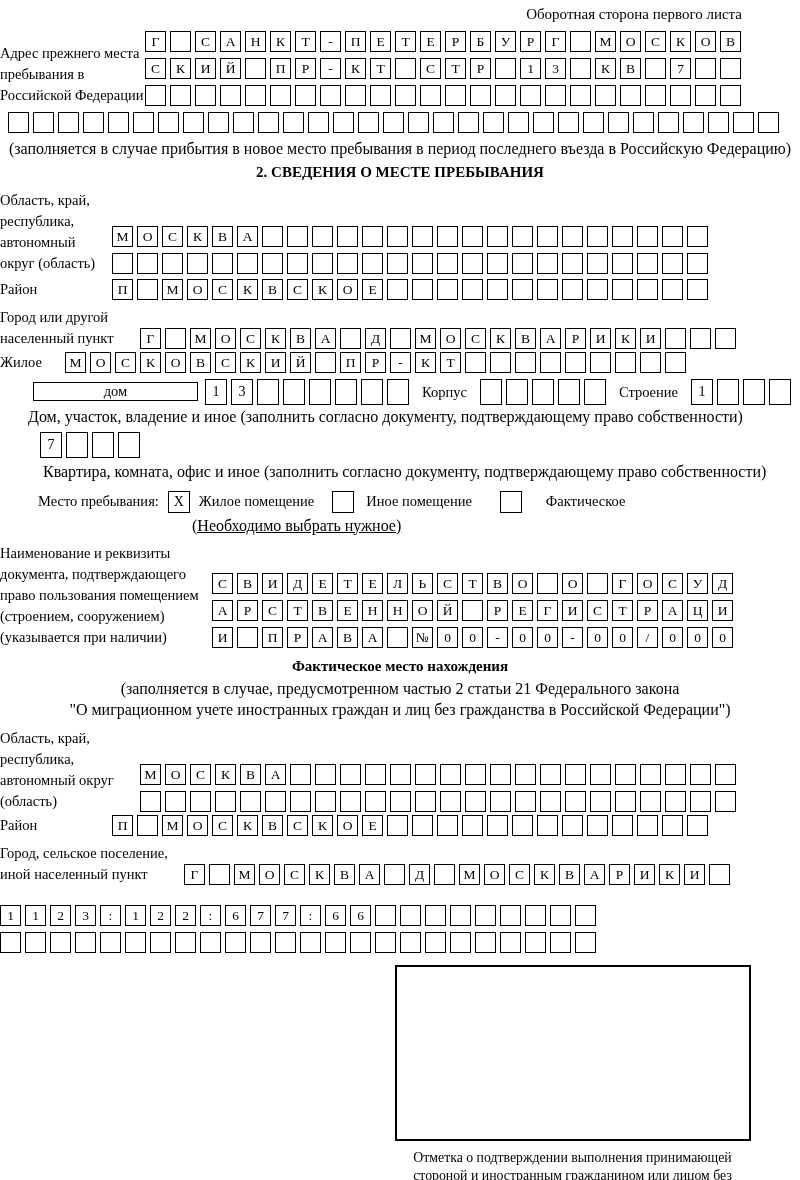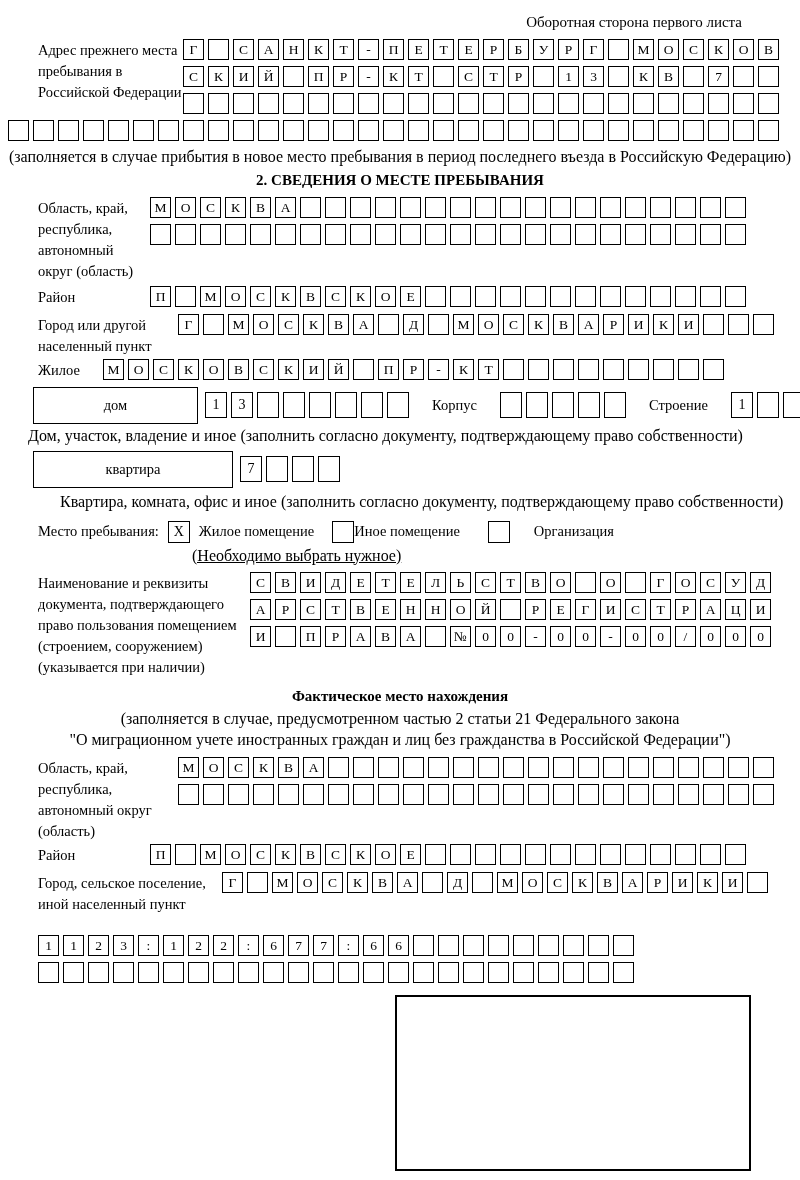--- a/index.html
+++ b/index.html
@@ -6,47 +6,47 @@
   body{
     width:800px;height:1180px;
     color:#000;
     font-family:"Liberation Serif", "DejaVu Serif", serif;
     font-size:14.5px;
     overflow:hidden;
   }
   .page{position:relative;width:800px;height:1180px;}
   .header-note{
     text-align:right;
-    padding:14px 58px 0 0;
+    padding:6px 58px 0 0;
     font-size:15px;
     font-family:Liberation Serif, serif;
   }
   
-  .frow{display:flex;align-items:flex-start;margin-left:38px;}
+  .frow{display:flex;align-items:flex-end;}
   .flabel{line-height:1.45;flex:0 0 auto;padding-top:1px;}
   .gridcol{display:flex;flex-direction:column;}
   .cellrow{display:flex;gap:4px;margin-bottom:6px;}
   .cell{
     flex:0 0 21px;width:21px;height:21px;box-sizing:border-box;
     border:1.6px solid #000;
     display:flex;align-items:center;justify-content:center;
     font-size:13.5px;line-height:1;background:#fff;
   }
   .caption{font-size:16px;line-height:1.3;}
   .center{text-align:center;}
   .sec-title{
     text-align:center;font-weight:bold;font-size:15px;
     margin:4px 0 8px 0;
   }
   .widebox{
-    box-sizing:border-box;border:1.6px solid #000;height:37px;
+    box-sizing:border-box;border:1.6px solid #000;height:19px;
     display:flex;align-items:center;justify-content:center;
     font-size:14.5px;flex:0 0 auto;background:#fff;
   }
-  .inline-label{line-height:26px;margin:0 23px;flex:0 0 auto;}
+  .inline-label{line-height:26px;margin:0 13px;flex:0 0 auto;}
   .bigcells .cell{width:22px;height:26px;flex-basis:22px;font-size:14px;}
   .chkrow{display:flex;align-items:center;margin-left:38px;margin-top:8px;}
   .checkbox{
     box-sizing:border-box;width:22px;height:22px;border:1.6px solid #000;
     display:flex;align-items:center;justify-content:center;
     font-size:14px;background:#fff;flex:0 0 auto;
   }
   .stamp-box{
     box-sizing:border-box;
     margin:12px 0 8px 395px;
@@ -359,38 +359,37 @@
     <div class="cellrow bigcells mb0">
         <span class="cell">1</span>
         <span class="cell"></span>
         <span class="cell"></span>
         <span class="cell"></span>
       </div>
   </div>
   <div class="caption mt2" style="margin-left:28px;">Дом, участок, владение и иное (заполнить согласно документу, подтверждающему право собственности)</div>
 
   <div class="frow mt4" style="margin-left:33px;align-items:center;">
-    <div class="widebox" style="width:200px;">квартира</div>
     <div class="cellrow bigcells mb0" style="margin-left:7px;">
         <span class="cell">7</span>
         <span class="cell"></span>
         <span class="cell"></span>
         <span class="cell"></span>
       </div>
   </div>
-  <div class="caption mt4" style="margin-left:60px;">Квартира, комната, офис и иное (заполнить согласно документу, подтверждающему право собственности)</div>
+  <div class="caption mt4" style="margin-left:43px;">Квартира, комната, офис и иное (заполнить согласно документу, подтверждающему право собственности)</div>
 
   <div class="chkrow">
     <span>Место пребывания:</span>
     <span class="checkbox" style="margin-left:9px;">X</span>
     <span style="margin-left:9px;">Жилое помещение</span>
     <span class="checkbox" style="margin-left:18px;"></span>
-    <span style="">Иное помещение</span>
+    <span style="margin-left:12px;">Иное помещение</span>
     <span class="checkbox" style="margin-left:28px;"></span>
-    <span style="margin-left:24px;">Организация</span>
+    <span style="margin-left:24px;">Фактическое</span>
   </div>
   <div class="caption" style="margin-left:192px;margin-top:3px;text-decoration:underline;">(Необходимо выбрать нужное)</div>
 
   <div class="frow mt6">
     <div class="flabel" style="width:204px;">Наименование и реквизиты документа, подтверждающего право пользования помещением (строением, сооружением) (указывается при наличии)</div>
     <div class="gridcol" style="margin-left:8px;">
       <div class="cellrow">
           <span class="cell">С</span>
           <span class="cell">В</span>
           <span class="cell">И</span>

